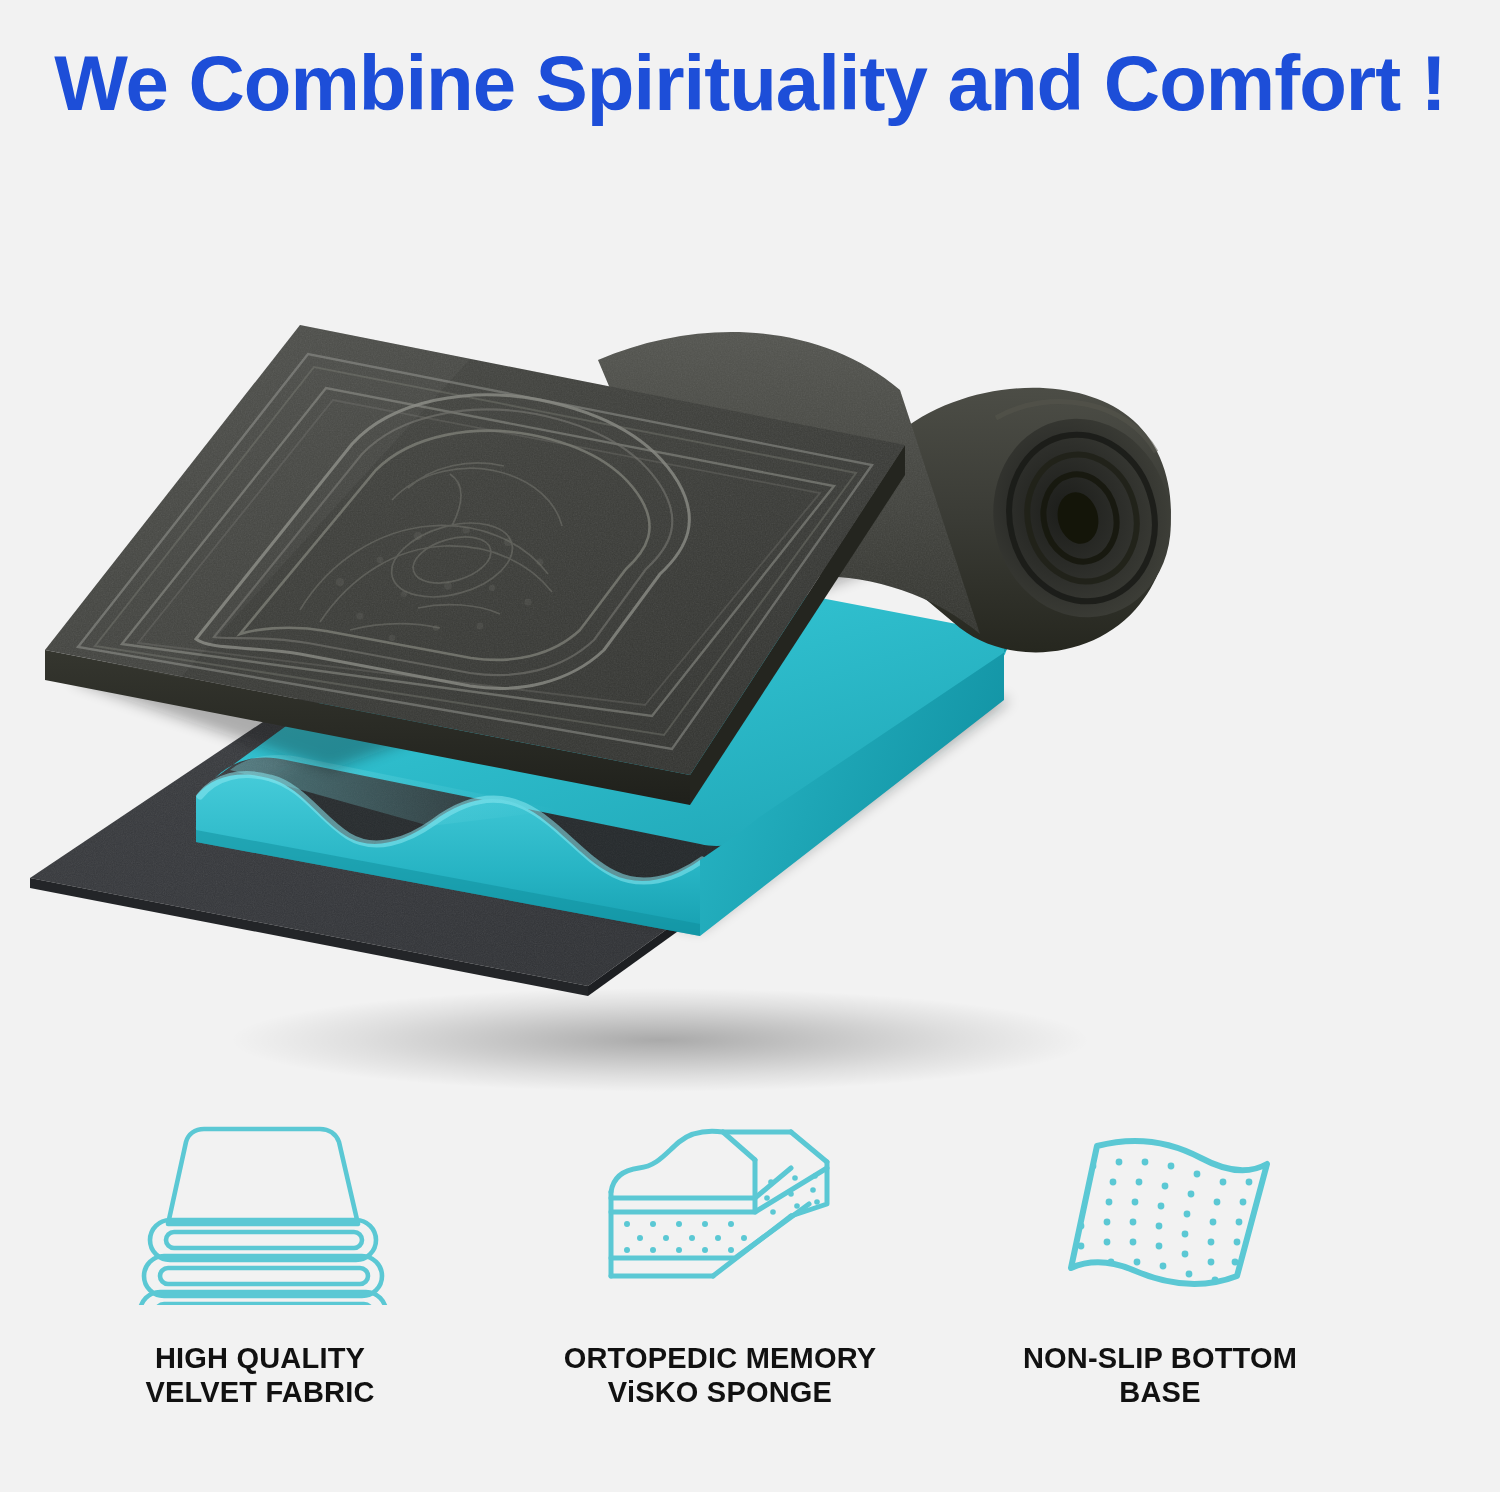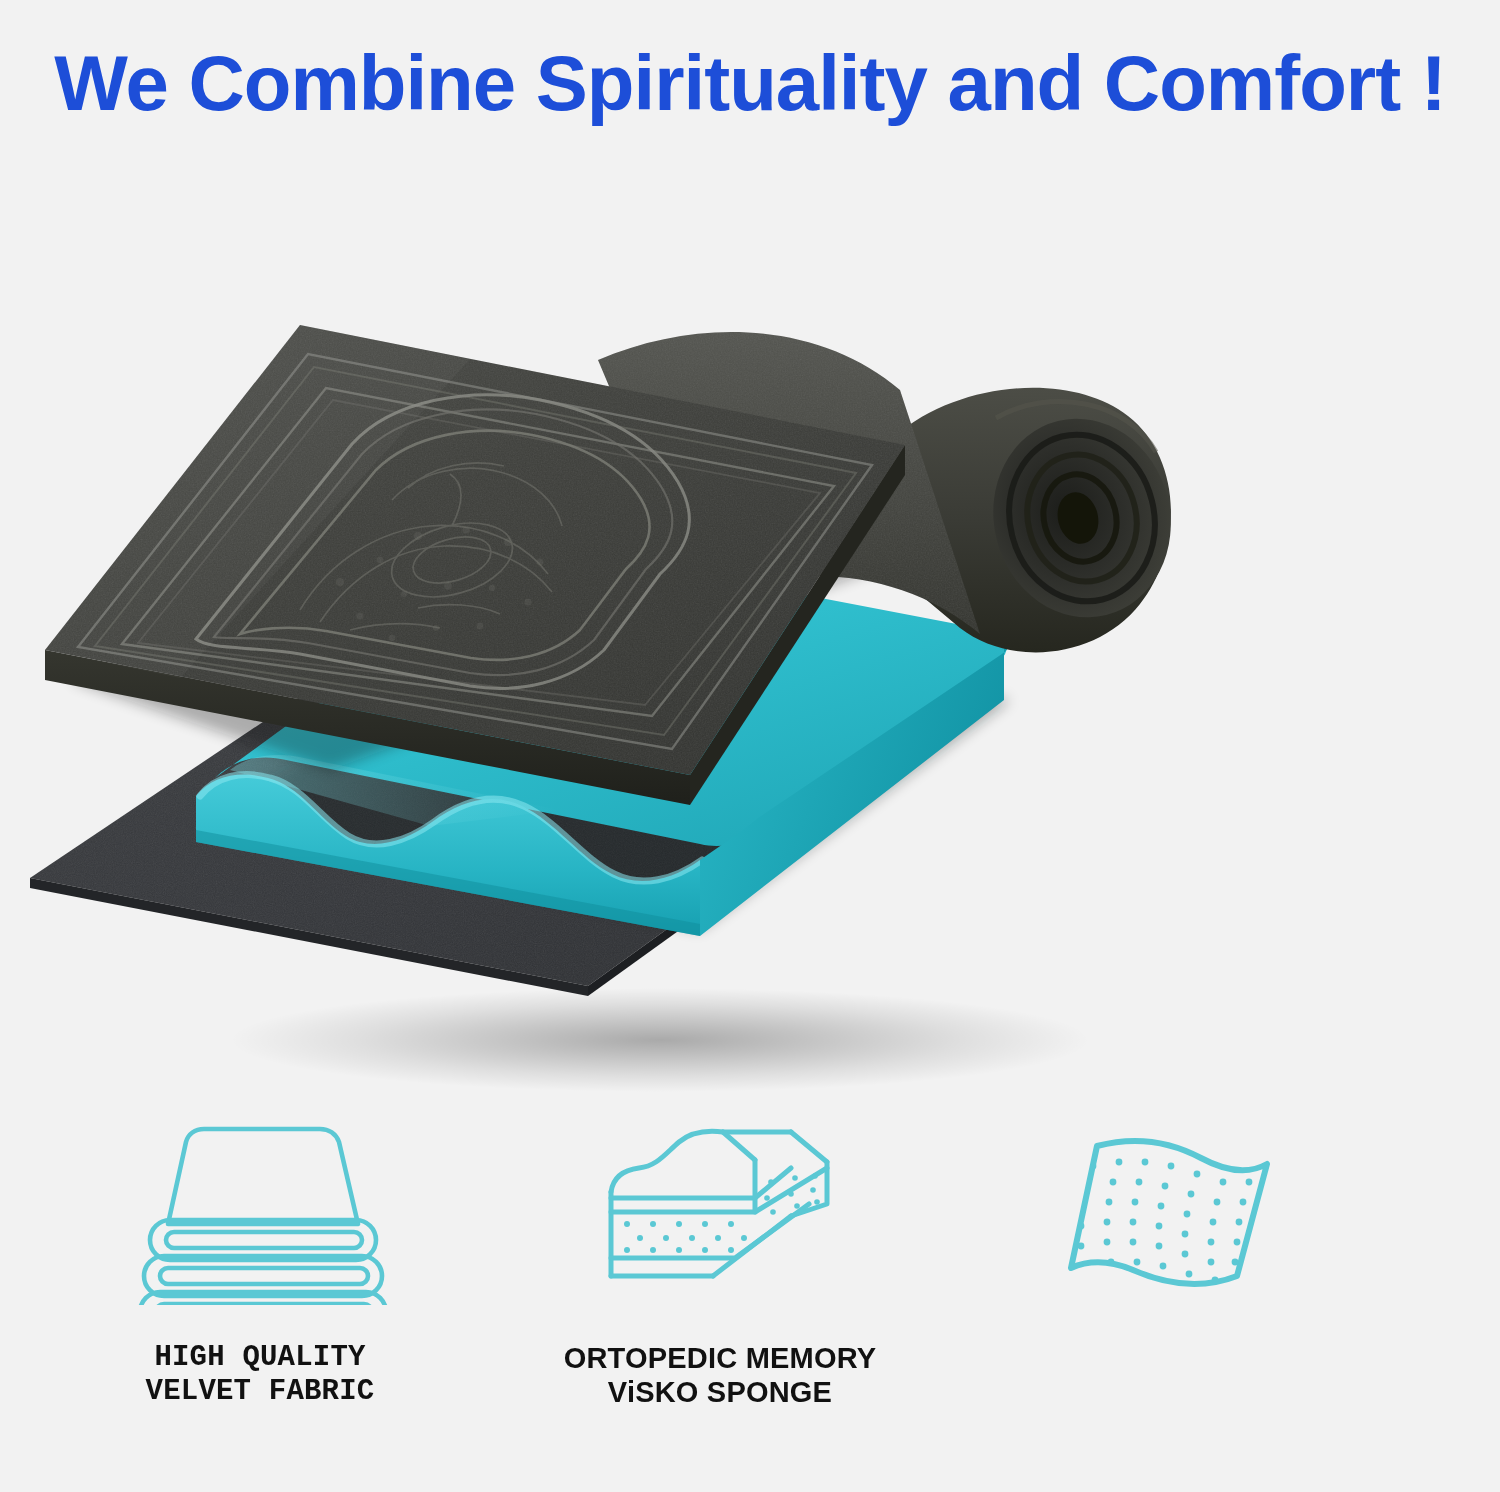--- a/index.html
+++ b/index.html
@@ -54,21 +54,21 @@
     display: flex;
     justify-content: flex-start;
     align-items: flex-start;
   }
   .feature {
     width: 440px;
     display: flex;
     flex-direction: column;
     align-items: center;
   }
-  .feature-1 { margin-left: 40px; font-family: Liberation Mono, monospace; }
+  .feature-1 { margin-left: 40px; }
   .feature-2 { margin-left: 30px; width: 420px; }
   .feature-3 { margin-left: 20px; width: 420px; }
 
   .feature-icon {
     height: 185px;
     display: flex;
     align-items: center;
     justify-content: center;
   }
   .feature-icon svg { display: block; }
@@ -495,15 +495,17 @@
           <circle cx="200" cy="142" r="3.4"></circle>
           <circle cx="50" cy="146" r="3.4"></circle>
             <circle cx="76" cy="142" r="3.4"></circle>
           <circle cx="102" cy="142" r="3.4"></circle>
             <circle cx="128" cy="146" r="3.4"></circle>
           <circle cx="154" cy="154" r="3.4"></circle>
             <circle cx="180" cy="160" r="3.4"></circle>
         </g>
       </svg>
     </div>
+    <div class="feature-label">NON-SLIP BOTTOM
+BASE</div>
   </div>
 
 </div>
 
 </body></html>

